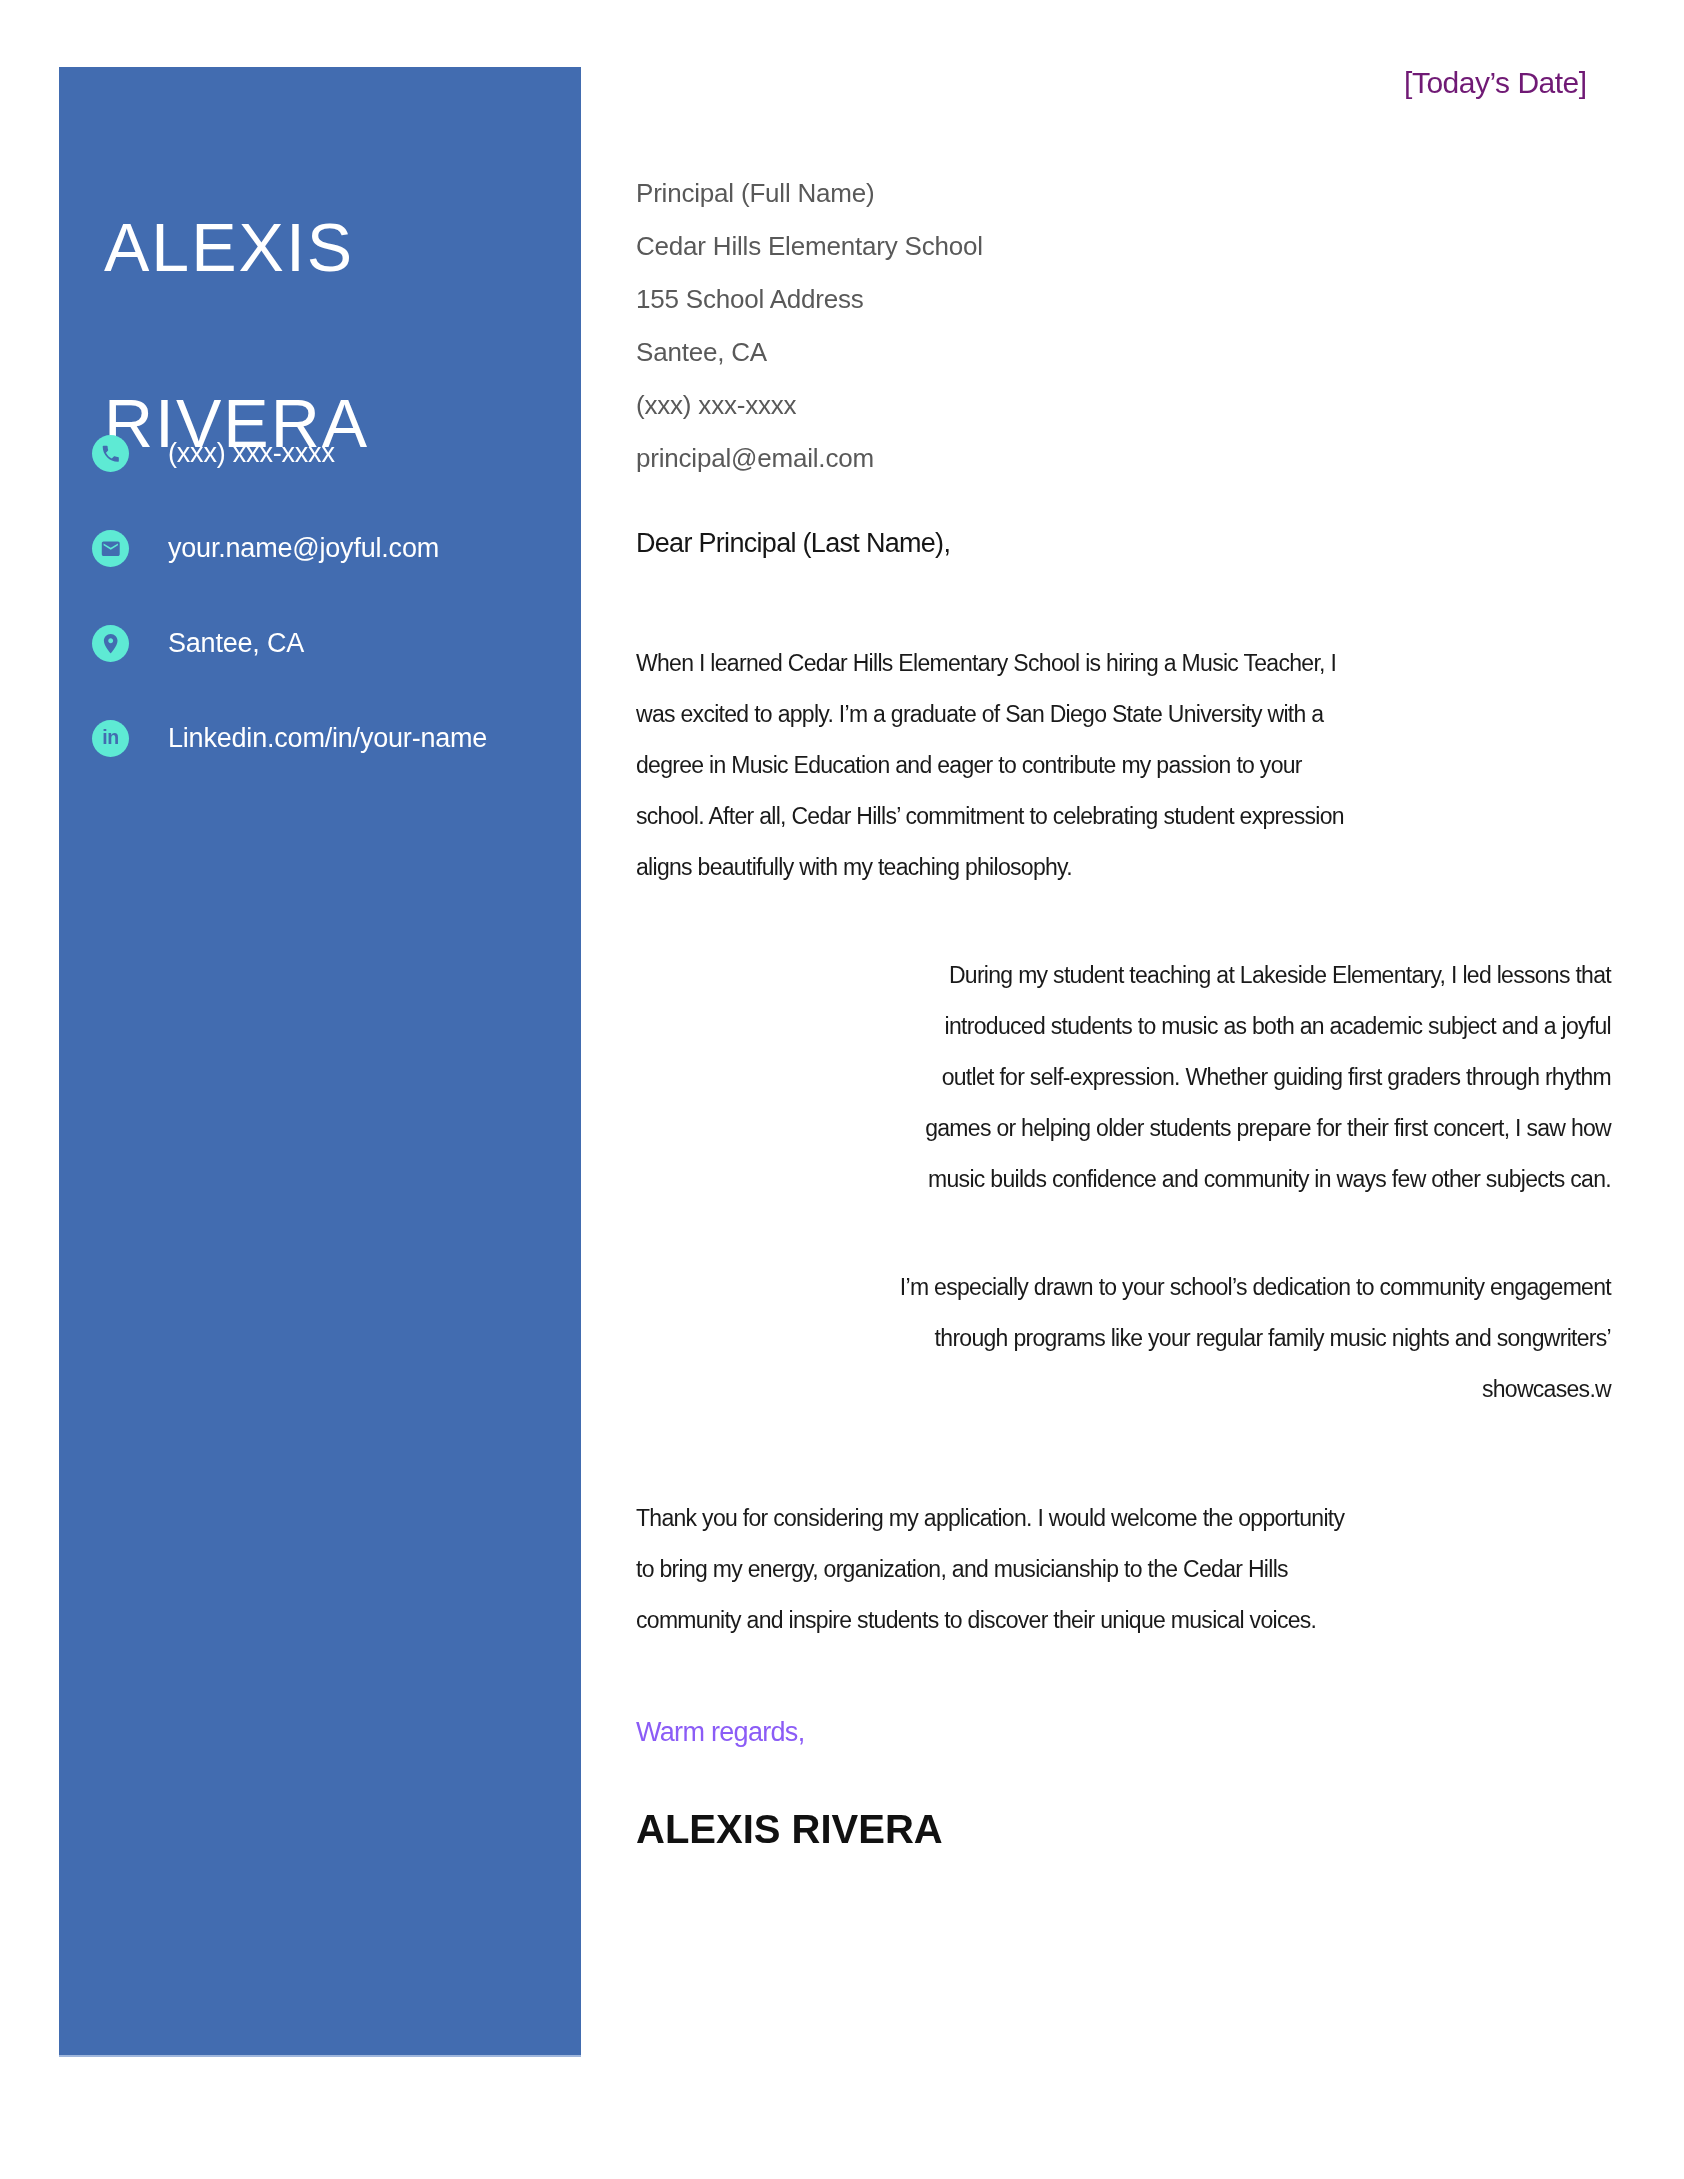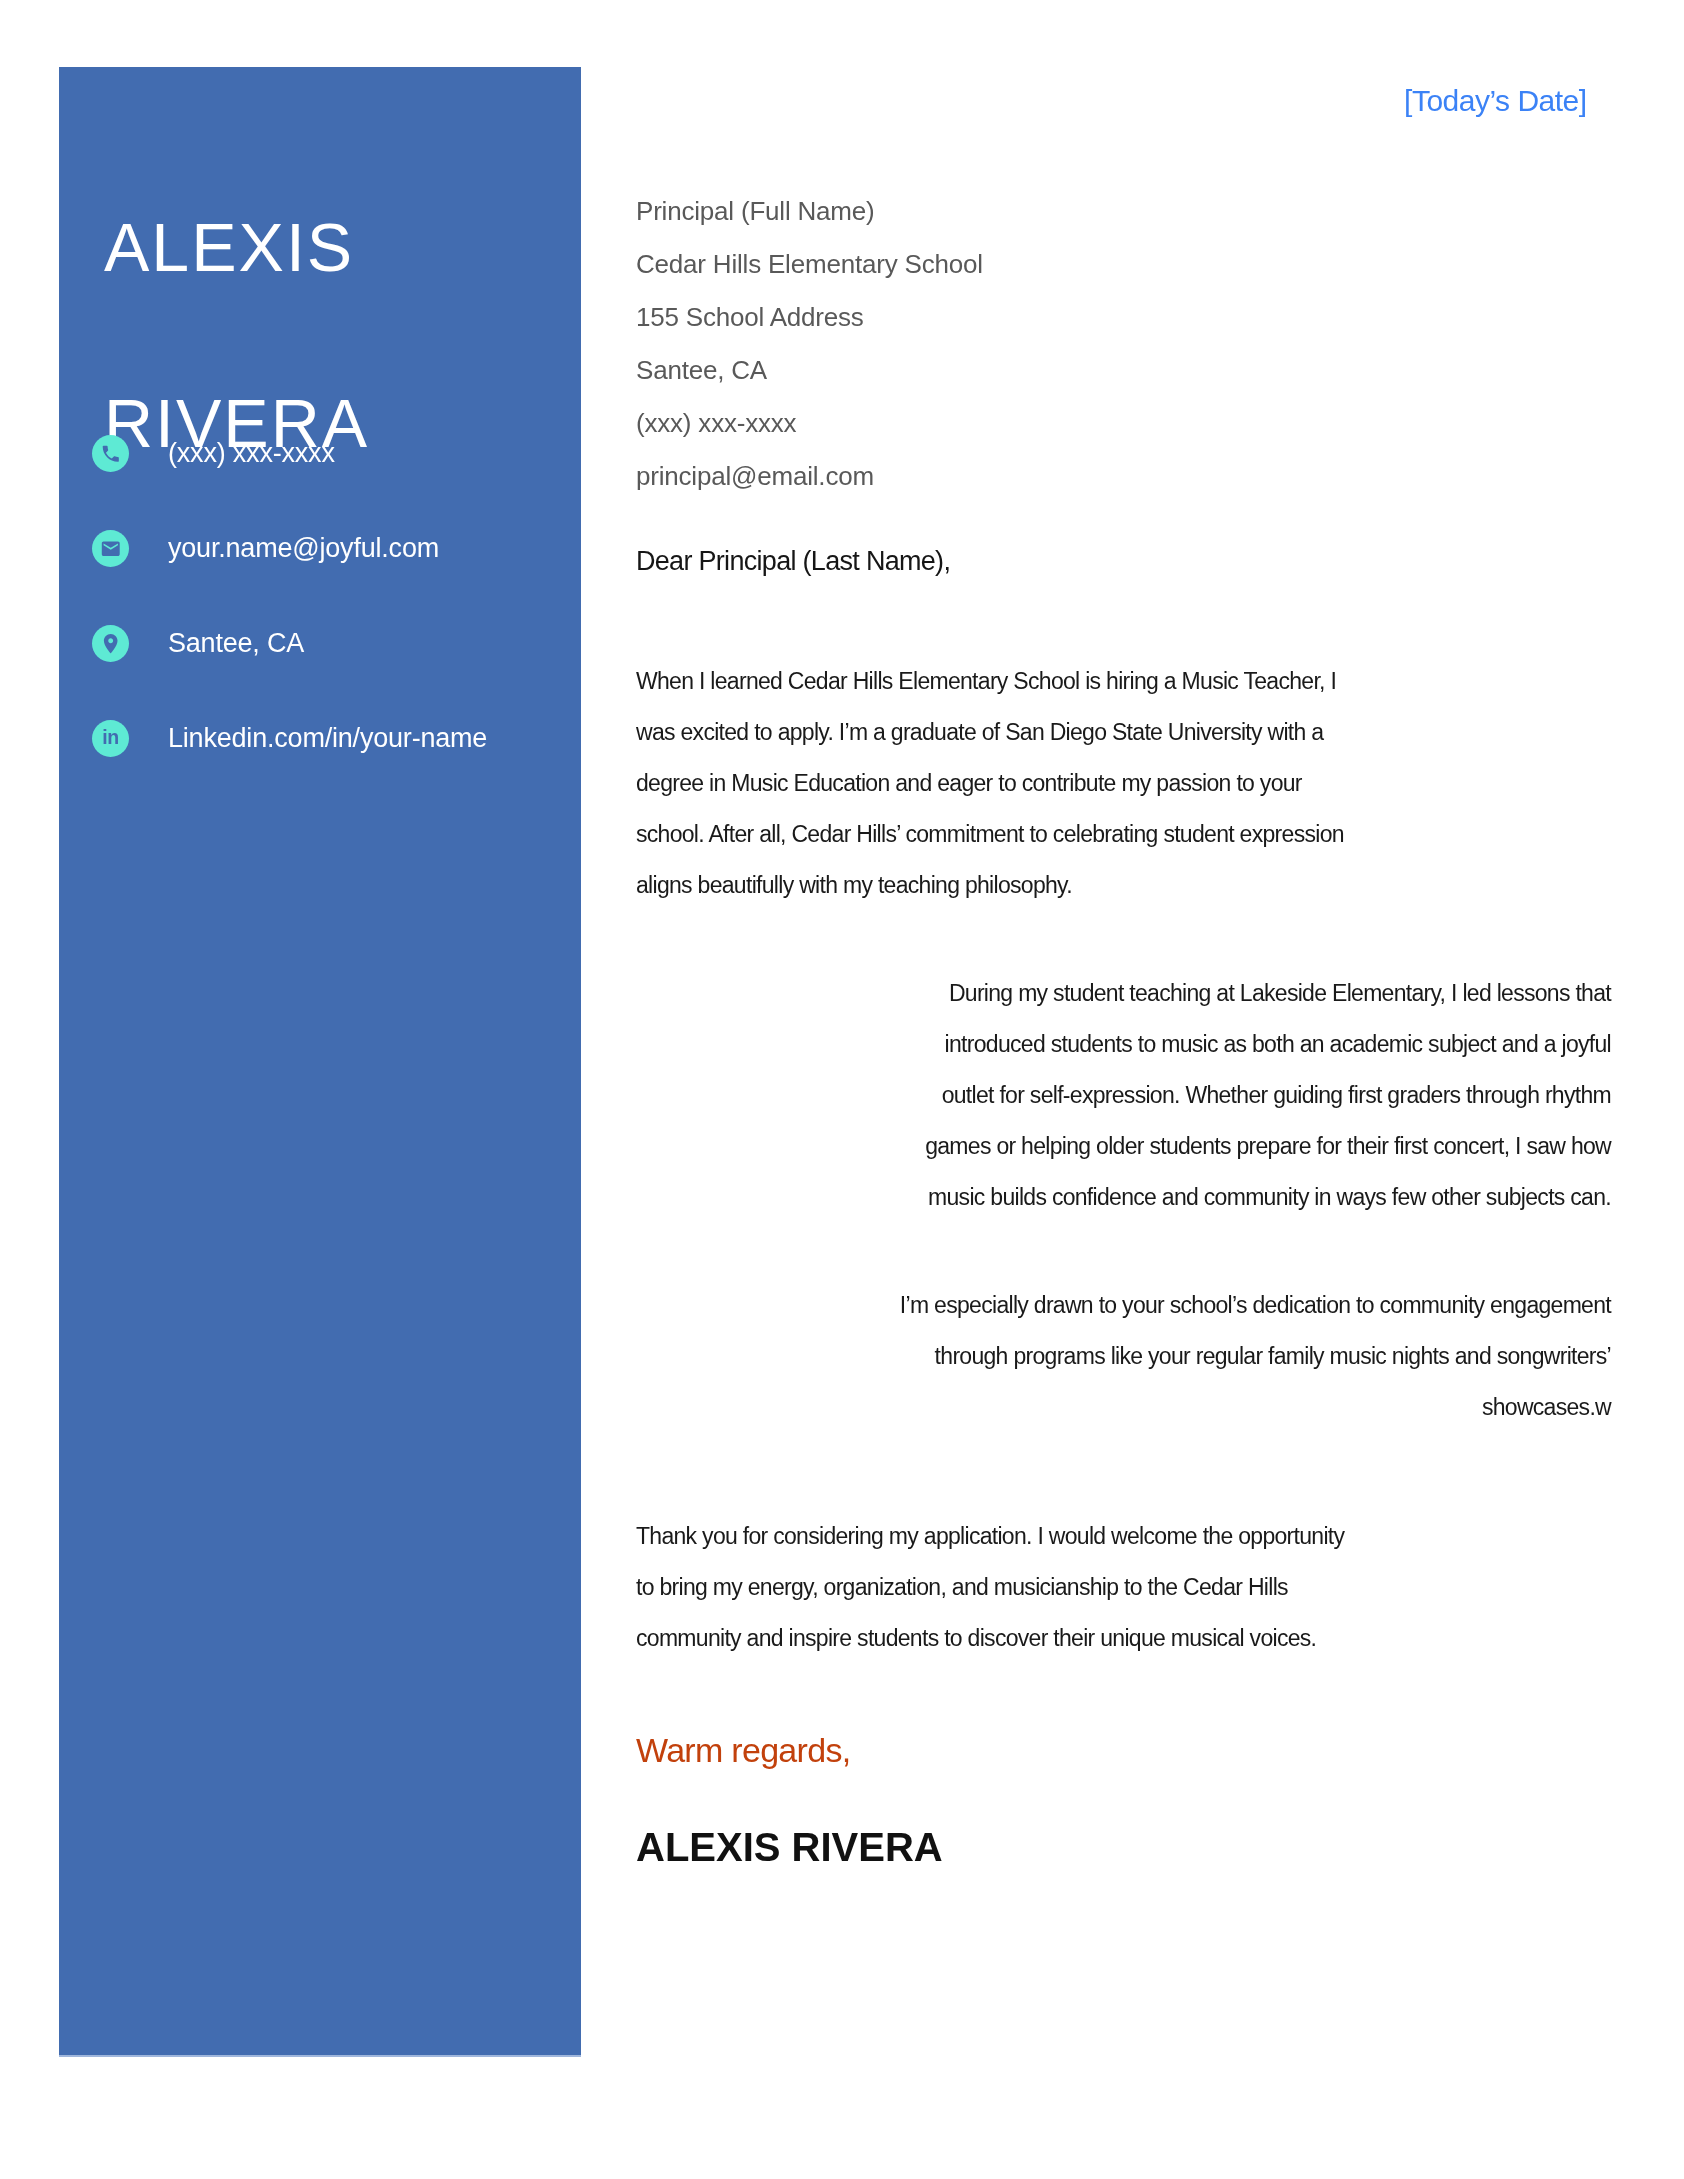--- a/index.html
+++ b/index.html
@@ -31,43 +31,43 @@
   }
   .icon-circle svg { width:21.5px; height:21.5px; fill:var(--icon-glyph,#426CB0); }
   .icon-circle .in-glyph {
     color:var(--icon-glyph,#426CB0); font-size:19.5px; font-weight:700;
     letter-spacing:-0.5px; line-height:1; transform:translateY(-1px);
   }
   .contact-label { color:#ffffff; font-size:27px; letter-spacing:-0.2px; white-space:nowrap; }
   
   .main { position:absolute; left:636px; top:0; width:975px; }
   .date {
-    text-align:right; padding-right:24.4px; margin-top:79px;
-    font-size:30px; line-height:43px; letter-spacing:-0.5px; color:#3b82f6;
+    text-align:right; padding-right:24.4px; margin-top:61px;
+    font-size:30px; line-height:43px; letter-spacing:-0.5px; color:#701a75;
   }
   .recipient {
     margin-top:63px; font-size:26px; line-height:53px;
     color:var(--recipient-text,#595959); letter-spacing:-0.2px;
   }
   .recipient div { white-space:nowrap; }
   .salutation {
     margin-top:33px; font-size:27px; line-height:51px;
     color:#161616; letter-spacing:-0.7px;
   }
   .para {
     font-size:23px; line-height:51px; color:var(--body-text,#1A1A1A);
     letter-spacing:-0.7px; white-space:pre-line;
   }
   .para.p1 { margin-top:69px; }
   .para.p2 { margin-top:57px;text-align:right; }
   .para.p3 { margin-top:57px;text-align:right; }
   .para.p4 { margin-top:78px; }
   .closing {
-    margin-top:61px; font-size:34px; line-height:51px;
-    color:#c2410c; letter-spacing:-0.7px;
+    margin-top:61px; font-size:27px; line-height:51px;
+    color:#8b5cf6; letter-spacing:-0.7px;
   }
   .signature {
     margin-top:43px; font-size:40px; line-height:57px; font-weight:700;
     color:#111111; letter-spacing:0;
   }
 </style>
 </head>
 <body>
 
 <div class="page">

